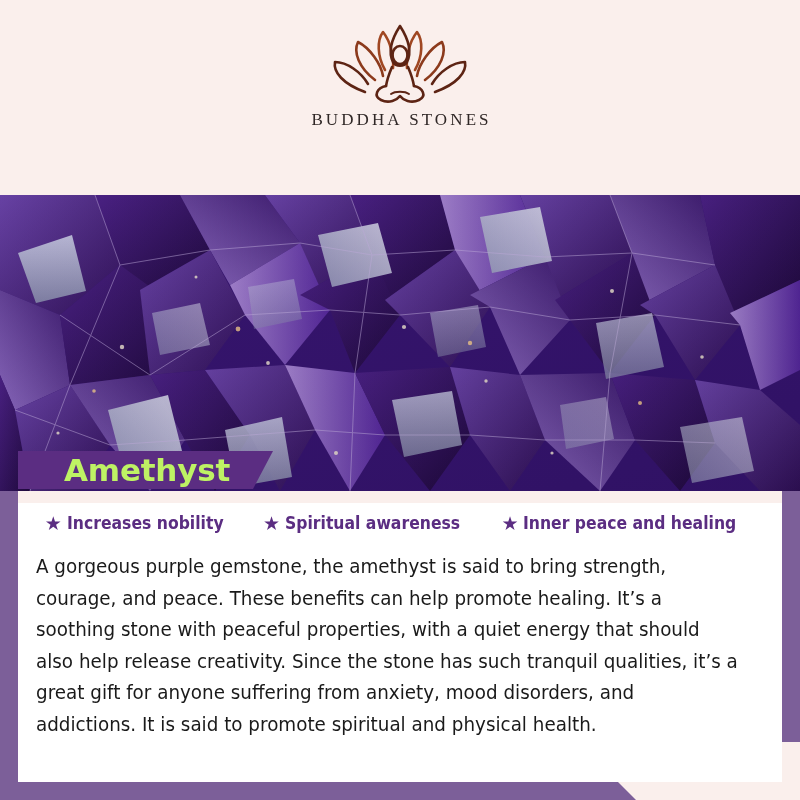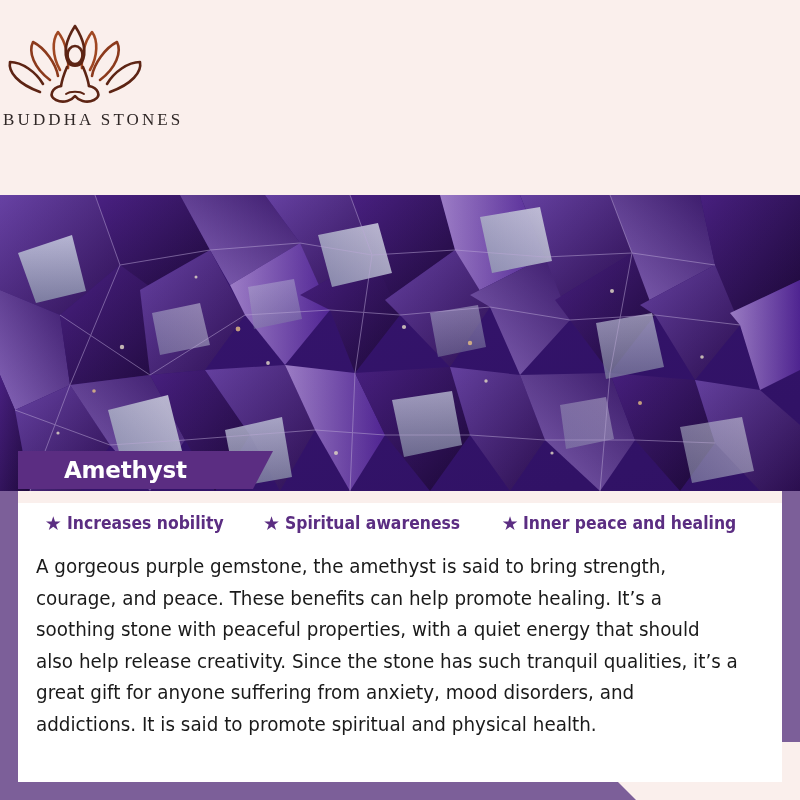--- a/index.html
+++ b/index.html
@@ -68,21 +68,21 @@
   }
 
   
   .header {
     position: absolute;
     top: 0; left: 0;
     width: 800px; height: 195px;
     background: #faefec;
     display: flex;
     flex-direction: column;
-    align-items: flex-start;
+    align-items: center;
   }
   .logo-mark {
     margin-top: 22px;
     width: 150px;
     height: 84px;
   }
   .brand-name {
     margin-top: 4px;
     font-family: "Liberation Serif", serif;
     font-size: 17px;
@@ -126,24 +126,24 @@
     position: absolute;
     top: 451px; left: 18px;
     width: 255px; height: 38px;
     background: #5b2d82;
     clip-path: polygon(0 0, 255px 0, 235px 38px, 0 38px);
     display: flex;
     align-items: center;
   }
   .stone-banner-label {
     margin-left: 46px;
-    color: #ffffff;
+    color: #bef264;
     font-family: "DejaVu Sans", sans-serif;
     font-weight: bold;
-    font-size: 23px;
+    font-size: 31px;
     letter-spacing: -0.2px;
   }
 
   
   .panel {
     position: absolute;
     top: 491px; left: 18px;
     width: 764px; height: 291px;
     background: #ffffff;
   }

